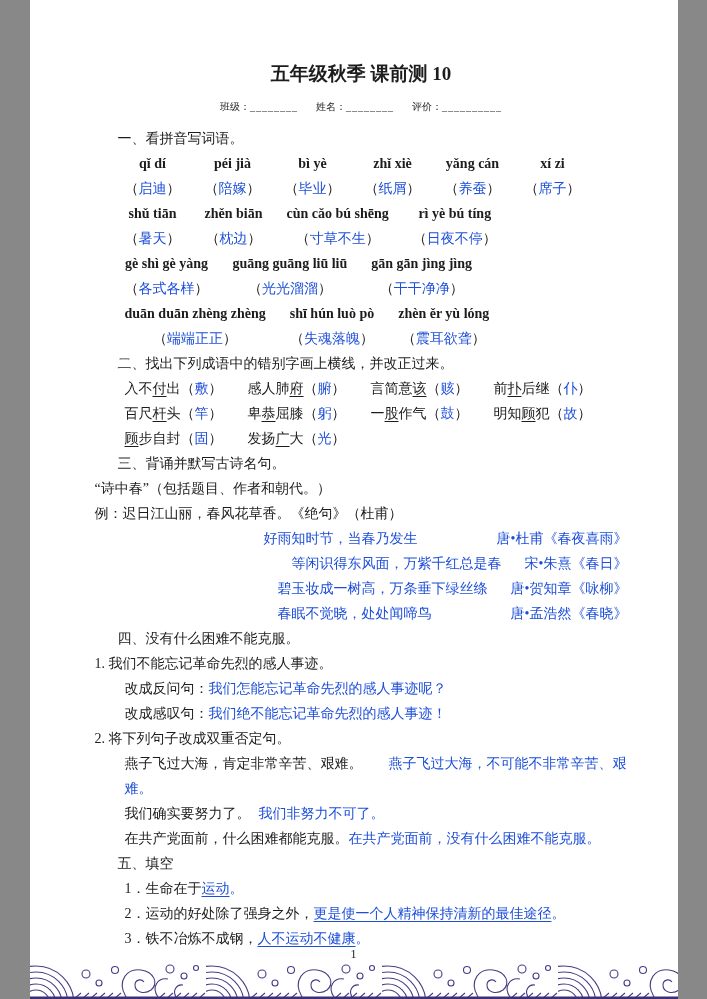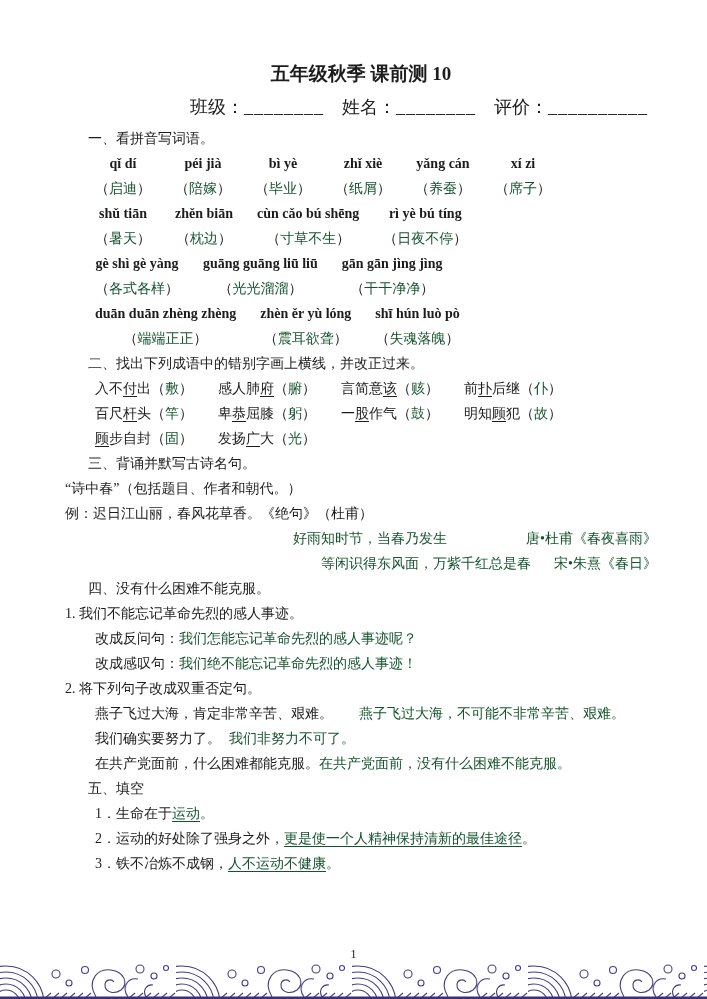--- a/index.html
+++ b/index.html
@@ -1,28 +1,28 @@
 <!DOCTYPE html>
 <html><head>
 <meta charset="utf-8">
 <style>
   html,body{margin:0;padding:0;background:#888;}
   .page{
-    width:707px;height:999px;background:#ffffff;position:relative;overflow:hidden;
+    width:648px;height:999px;background:#ffffff;position:relative;overflow:hidden;
     font-family:"Liberation Serif","DejaVu Serif",serif;
     color:#1c1c1c;font-size:14px;line-height:25px;
     margin:0 auto;
   }
   .content{padding:60px 50px 0 65px;}
   .title{text-align:center;font-weight:bold;font-size:19px;line-height:28px;margin:0 0 7px 0;}
-  .header-line{text-align:right;font-size:18px;line-height:24px;margin-bottom:7px;white-space:nowrap;}
+  .header-line{text-align:center;font-size:10px;line-height:24px;margin-bottom:7px;white-space:nowrap;}
   .hf{margin:0 9px;}
   .hf-blank{letter-spacing:1px;}
   .sec-heading{line-height:25px;margin-left:23px;}
-  .red{color:#14532d;}
+  .red{color:#1d4ed8;}
   
   .pinyin-row{display:flex;margin-left:30px;column-gap:24px;align-items:flex-end;}
   .pinyin-cell{text-align:center;}
   .pinyin-cell .pinyin{line-height:25px;white-space:nowrap;font-weight:bold;}
   .pinyin-cell .answer{line-height:25px;white-space:nowrap;}
   
   .idiom-row{display:flex;margin-left:30px;column-gap:25px;line-height:25px;align-items:flex-end;}
   .idiom-item{white-space:nowrap;}
   .wrong{text-decoration:underline;text-underline-offset:3px;}
   
@@ -111,26 +111,26 @@
               <div class="pinyin">gān gān jìng jìng</div>
               <div class="answer"><span>（</span><span class="red">干干净净</span><span>）</span></div>
             </div>
           </div>
           <div class="pinyin-row">
             <div class="pinyin-cell">
               <div class="pinyin">duān duān zhèng zhèng</div>
               <div class="answer"><span>（</span><span class="red">端端正正</span><span>）</span></div>
             </div>
             <div class="pinyin-cell">
+              <div class="pinyin">shī hún luò pò</div>
+              <div class="answer"><span>（</span><span class="red">失魂落魄</span><span>）</span></div>
+            </div>
+            <div class="pinyin-cell">
               <div class="pinyin">zhèn ěr yù lóng</div>
               <div class="answer"><span>（</span><span class="red">震耳欲聋</span><span>）</span></div>
-            </div>
-            <div class="pinyin-cell">
-              <div class="pinyin">shī hún luò pò</div>
-              <div class="answer"><span>（</span><span class="red">失魂落魄</span><span>）</span></div>
             </div>
           </div>
         </div>
     </div>
 
     <div class="sec">
       <div class="sec-heading">二、找出下列成语中的错别字画上横线，并改正过来。</div>
       <div id="idiom-rows">
           <div class="idiom-row">
             <span class="idiom-item"><span>入不</span><span class="wrong">付</span><span>出</span><span>（</span><span class="red">敷</span><span>）</span></span>
@@ -156,20 +156,28 @@
       <div class="stem">“诗中春”（包括题目、作者和朝代。）</div>
       <div class="stem">例：迟日江山丽，春风花草香。《绝句》（杜甫）</div>
       <div id="poem-rows">
           <div class="poem-row">
             <span class="poem-line red">好雨知时节，当春乃发生</span>
             <span class="poem-source red">唐•杜甫《春夜喜雨》</span>
           </div>
           <div class="poem-row">
             <span class="poem-line red">等闲识得东风面，万紫千红总是春</span>
             <span class="poem-source red">宋•朱熹《春日》</span>
+          </div>
+          <div class="poem-row">
+            <span class="poem-line red">碧玉妆成一树高，万条垂下绿丝绦</span>
+            <span class="poem-source red">唐•贺知章《咏柳》</span>
+          </div>
+          <div class="poem-row">
+            <span class="poem-line red">春眠不觉晓，处处闻啼鸟</span>
+            <span class="poem-source red">唐•孟浩然《春晓》</span>
           </div>
         </div>
     </div>
 
     <div class="sec">
       <div class="sec-heading">四、没有什么困难不能克服。</div>
       <div class="stem">1. 我们不能忘记革命先烈的感人事迹。</div>
       <div id="item1-questions">
           <div class="qline"><span>改成反问句：</span><span class="red">我们怎能忘记革命先烈的感人事迹呢？</span></div>
           <div class="qline"><span>改成感叹句：</span><span class="red">我们绝不能忘记革命先烈的感人事迹！</span></div>

